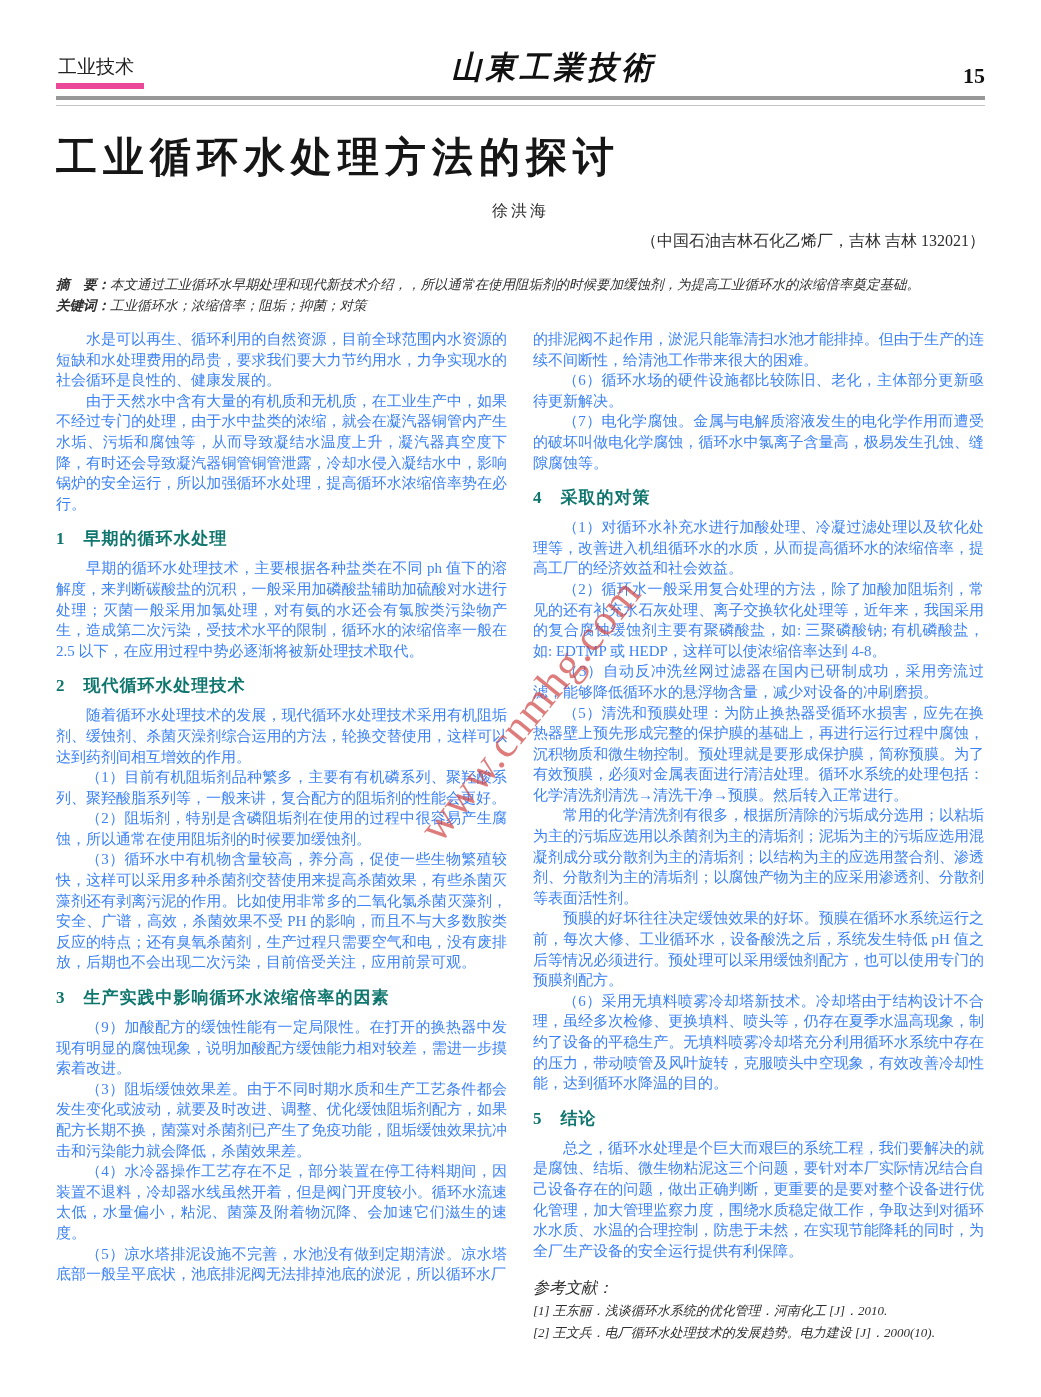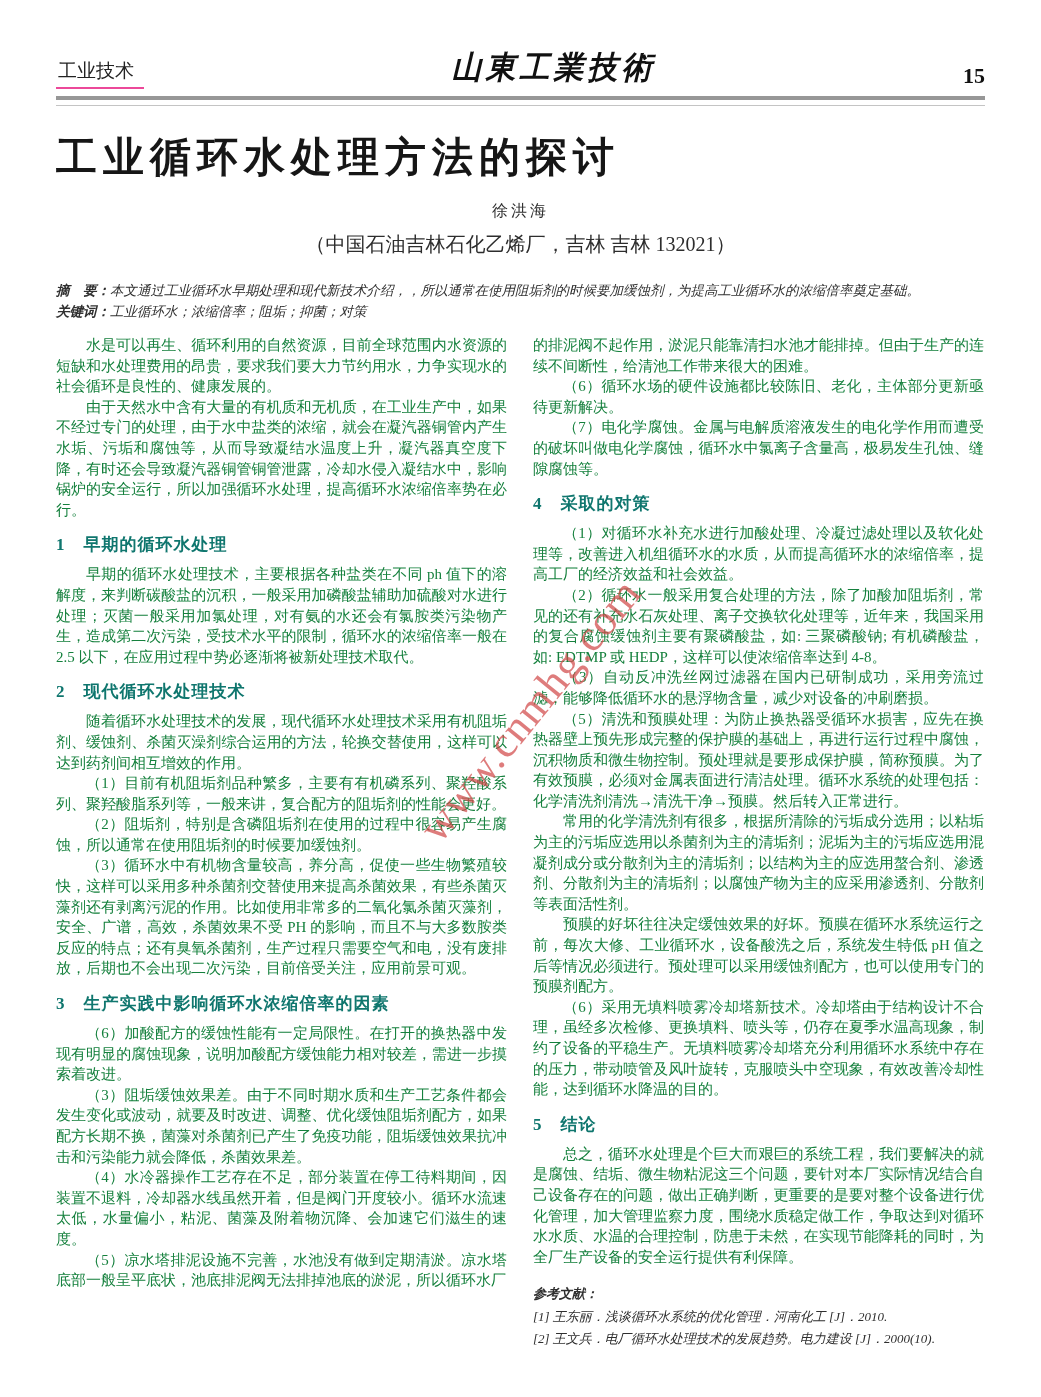--- a/index.html
+++ b/index.html
@@ -4,45 +4,45 @@
 <style>
   html,body{margin:0;padding:0;background:#ffffff;}
   .sheet{
     position:relative;width:1041px;height:1397px;background:#fff;
     overflow:hidden;font-family:"Liberation Serif","DejaVu Serif",serif;color:#2d2d2d;
   }
   .inner{padding:0 56px;}
   
   .hdr{display:flex;justify-content:space-between;align-items:flex-end;padding-top:48px;}
   .hdr-left{font-family:"Liberation Sans","DejaVu Sans",sans-serif;font-size:19px;
-    border-bottom:2px solid #ec4899;padding:0 10px 3px 2px;color:#222;}
+    border-bottom:6px solid #ec4899;padding:0 10px 3px 2px;color:#222;}
   .hdr-center{font-size:30px;font-weight:bold;font-style:italic;letter-spacing:4px;color:#111;
     font-family:"DejaVu Serif",serif;transform:scaleY(1.05);}
   .hdr-right{font-size:22px;font-weight:bold;color:#111;}
   .rule-thick{height:4px;background:#979797;margin-top:7px;}
   .rule-thin{height:1px;background:#c4c4c4;margin-top:5px;}
   
   .title{margin:24px 0 0;text-align:left;font-size:41px;font-weight:bold;letter-spacing:6px;color:#161616;}
   .author{margin-top:16px;text-align:center;font-size:16px;letter-spacing:3px;}
-  .affil{margin-top:9px;text-align:center;font-size:20px;}
+  .affil{margin-top:9px;text-align:right;font-size:16px;}
   
   .abstract{margin-top:22px;font-size:13.5px;line-height:21px;font-style:italic;color:#303030;}
   .abstract p{margin:0;text-align:justify;}
   .abstract b{font-weight:bold;margin-top:26px;}
   
   .cols{display:flex;gap:26px;margin-top:13px;}
   .col{width:451px;}
-  p.body{margin:0;font-size:15px;line-height:20.6px;text-align:justify;text-indent:2em;color:#15803d;}
+  p.body{margin:0;font-size:15px;line-height:20.6px;text-align:justify;text-indent:2em;color:#3b82f6;}
   p.body.noindent{text-indent:0;}
   h2.sec{font-family:Liberation Serif, serif;font-size:17px;font-weight:bold;
     color:#0f766e;margin:13px 0 8px;letter-spacing:1px;}
   
   .refs{margin-top:16px;font-style:italic;font-size:13px;line-height:22.5px;color:#2e2e2e;}
   .refs p{margin:0;}
-  .refs .label{font-weight:bold;font-size:13px;}
+  .refs .label{font-weight:normal;font-size:16px;}
   
   .watermark{
     position:absolute;left:530px;top:710px;
     transform:translate(-50%,-50%) rotate(-51deg);
     font-size:44px;letter-spacing:1px;color:rgba(209,74,74,0.72);
     font-family:"Liberation Serif",serif;white-space:nowrap;pointer-events:none;
   }
 </style>
 </head>
 <body>
@@ -73,21 +73,21 @@
         <p class="body">水是可以再生、循环利用的自然资源，目前全球范围内水资源的短缺和水处理费用的昂贵，要求我们要大力节约用水，力争实现水的社会循环是良性的、健康发展的。</p>
         <p class="body">由于天然水中含有大量的有机质和无机质，在工业生产中，如果不经过专门的处理，由于水中盐类的浓缩，就会在凝汽器铜管内产生水垢、污垢和腐蚀等，从而导致凝结水温度上升，凝汽器真空度下降，有时还会导致凝汽器铜管铜管泄露，冷却水侵入凝结水中，影响锅炉的安全运行，所以加强循环水处理，提高循环水浓缩倍率势在必行。</p>
         <h2 class="sec">1　早期的循环水处理</h2>
         <p class="body">早期的循环水处理技术，主要根据各种盐类在不同 ph 值下的溶解度，来判断碳酸盐的沉积，一般采用加磷酸盐辅助加硫酸对水进行处理；灭菌一般采用加氯处理，对有氨的水还会有氯胺类污染物产生，造成第二次污染，受技术水平的限制，循环水的浓缩倍率一般在 2.5 以下，在应用过程中势必逐渐将被新处理技术取代。</p>
         <h2 class="sec">2　现代循环水处理技术</h2>
         <p class="body">随着循环水处理技术的发展，现代循环水处理技术采用有机阻垢剂、缓蚀剂、杀菌灭澡剂综合运用的方法，轮换交替使用，这样可以达到药剂间相互增效的作用。</p>
         <p class="body">（1）目前有机阻垢剂品种繁多，主要有有机磷系列、聚羟酸系列、聚羟酸脂系列等，一般来讲，复合配方的阻垢剂的性能会更好。</p>
         <p class="body">（2）阻垢剂，特别是含磷阻垢剂在使用的过程中很容易产生腐蚀，所以通常在使用阻垢剂的时候要加缓蚀剂。</p>
         <p class="body">（3）循环水中有机物含量较高，养分高，促使一些生物繁殖较快，这样可以采用多种杀菌剂交替使用来提高杀菌效果，有些杀菌灭藻剂还有剥离污泥的作用。比如使用非常多的二氧化氯杀菌灭藻剂，安全、广谱，高效，杀菌效果不受 PH 的影响，而且不与大多数胺类反应的特点；还有臭氧杀菌剂，生产过程只需要空气和电，没有废排放，后期也不会出现二次污染，目前倍受关注，应用前景可观。</p>
         <h2 class="sec">3　生产实践中影响循环水浓缩倍率的因素</h2>
-        <p class="body">（6）加酸配方的缓蚀性能有一定局限性。在打开的换热器中发现有明显的腐蚀现象，说明加酸配方缓蚀能力相对较差，需进一步摸索着改进。</p>
+        <p class="body">（9）加酸配方的缓蚀性能有一定局限性。在打开的换热器中发现有明显的腐蚀现象，说明加酸配方缓蚀能力相对较差，需进一步摸索着改进。</p>
         <p class="body">（3）阻垢缓蚀效果差。由于不同时期水质和生产工艺条件都会发生变化或波动，就要及时改进、调整、优化缓蚀阻垢剂配方，如果配方长期不换，菌藻对杀菌剂已产生了免疫功能，阻垢缓蚀效果抗冲击和污染能力就会降低，杀菌效果差。</p>
         <p class="body">（4）水冷器操作工艺存在不足，部分装置在停工待料期间，因装置不退料，冷却器水线虽然开着，但是阀门开度较小。循环水流速太低，水量偏小，粘泥、菌藻及附着物沉降、会加速它们滋生的速度。</p>
         <p class="body">（5）凉水塔排泥设施不完善，水池没有做到定期清淤。凉水塔底部一般呈平底状，池底排泥阀无法排掉池底的淤泥，所以循环水厂</p>
       </div>
 
       <div class="col">
         <p class="body noindent">的排泥阀不起作用，淤泥只能靠清扫水池才能排掉。但由于生产的连续不间断性，给清池工作带来很大的困难。</p>
         <p class="body">（6）循环水场的硬件设施都比较陈旧、老化，主体部分更新亟待更新解决。</p>
         <p class="body">（7）电化学腐蚀。金属与电解质溶液发生的电化学作用而遭受的破坏叫做电化学腐蚀，循环水中氯离子含量高，极易发生孔蚀、缝隙腐蚀等。</p>
         <h2 class="sec">4　采取的对策</h2>

